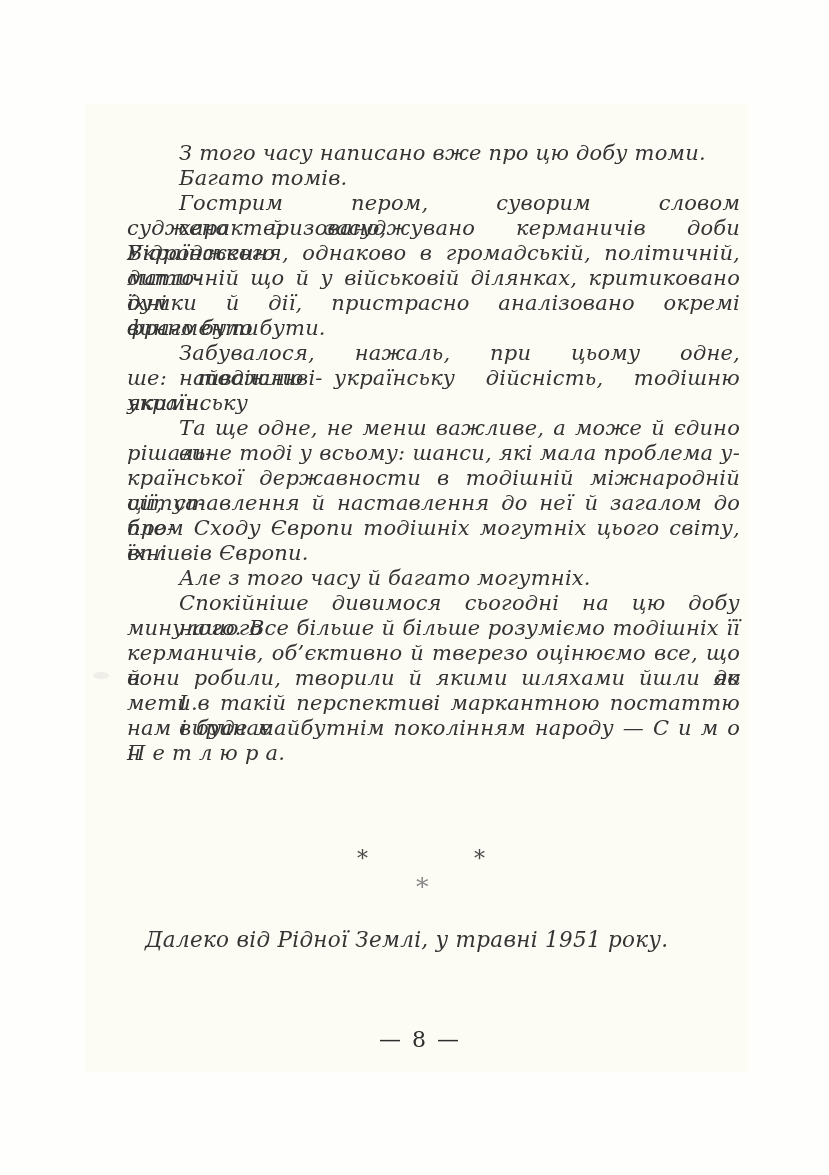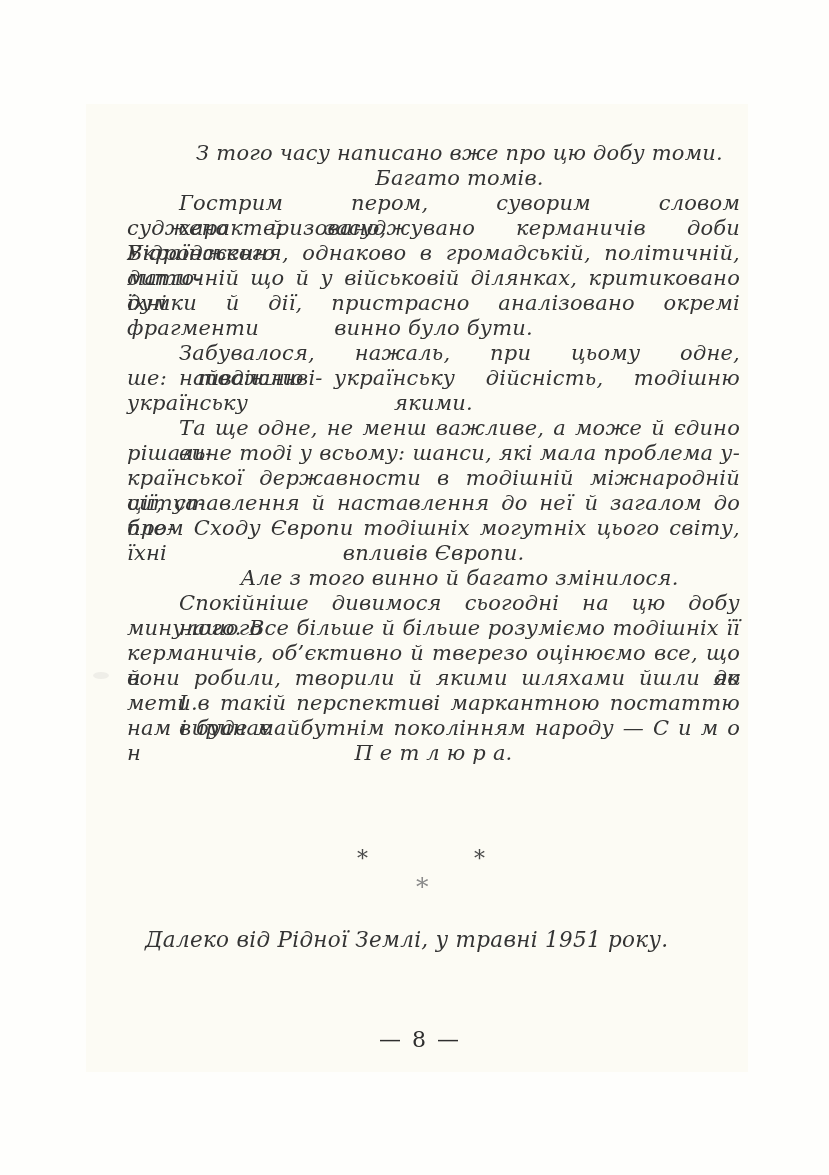--- a/index.html
+++ b/index.html
@@ -37,21 +37,21 @@
     height: 25px;
     white-space: nowrap;
     letter-spacing: 0.2px;
     color: #343434;
   }
   .ln.j {
     white-space: normal;
     text-align: justify;
     text-align-last: justify;
   }
-  .ln.e { text-align: center; }
+  .ln.e { text-align: left; }
   .ln.in { padding-left: 52px; }
   .separator { position: absolute; left: 0; top: 0; width: 829px; height: 0; }
   .ast {
     position: absolute;
     font-size: 22px;
     font-style: normal;
     color: #4a4a4a;
   }
   .ast-1 { left: 357px; top: 846px; }
   .ast-2 { left: 474px; top: 846px; }
@@ -91,21 +91,21 @@
   <div class="ln e">винно було бути.</div>
   <div class="ln in j">Забувалося, нажаль, при цьому одне, найважливі-</div>
   <div class="ln j">ше: тодішню українську дійсність, тодішню українську</div>
   <div class="ln e">якими.</div>
   <div class="ln in j">Та ще одне, не менш важливе, а може й єдино ви-</div>
   <div class="ln j">рішальне тоді у всьому: шанси, які мала проблема у-</div>
   <div class="ln j">країнської державности в тодішній міжнародній ситуа-</div>
   <div class="ln j">ції, ставлення й наставлення до неї й загалом до про-</div>
   <div class="ln j">блем Сходу Європи тодішніх могутніх цього світу, їхні</div>
   <div class="ln e">впливів Європи.</div>
-  <div class="ln in e">Але з того винно й багато змінилося.</div>
+  <div class="ln in e">Але з того часу й багато могутніх.</div>
   <div class="ln in j">Спокійніше дивимося сьогодні на цю добу нашого</div>
   <div class="ln j">минулого. Все більше й більше розуміємо тодішніх її</div>
   <div class="ln j">керманичів, об’єктивно й тверезо оцінюємо все, що й як</div>
   <div class="ln j">вони робили, творили й якими шляхами йшли до мети.</div>
   <div class="ln in j">І в такій перспективі маркантною постаттю виринає</div>
   <div class="ln j">нам і буде майбутнім поколінням народу — С и м о н</div>
   <div class="ln e">П е т л ю р а.</div>
 </div>
 
 <div class="separator">

